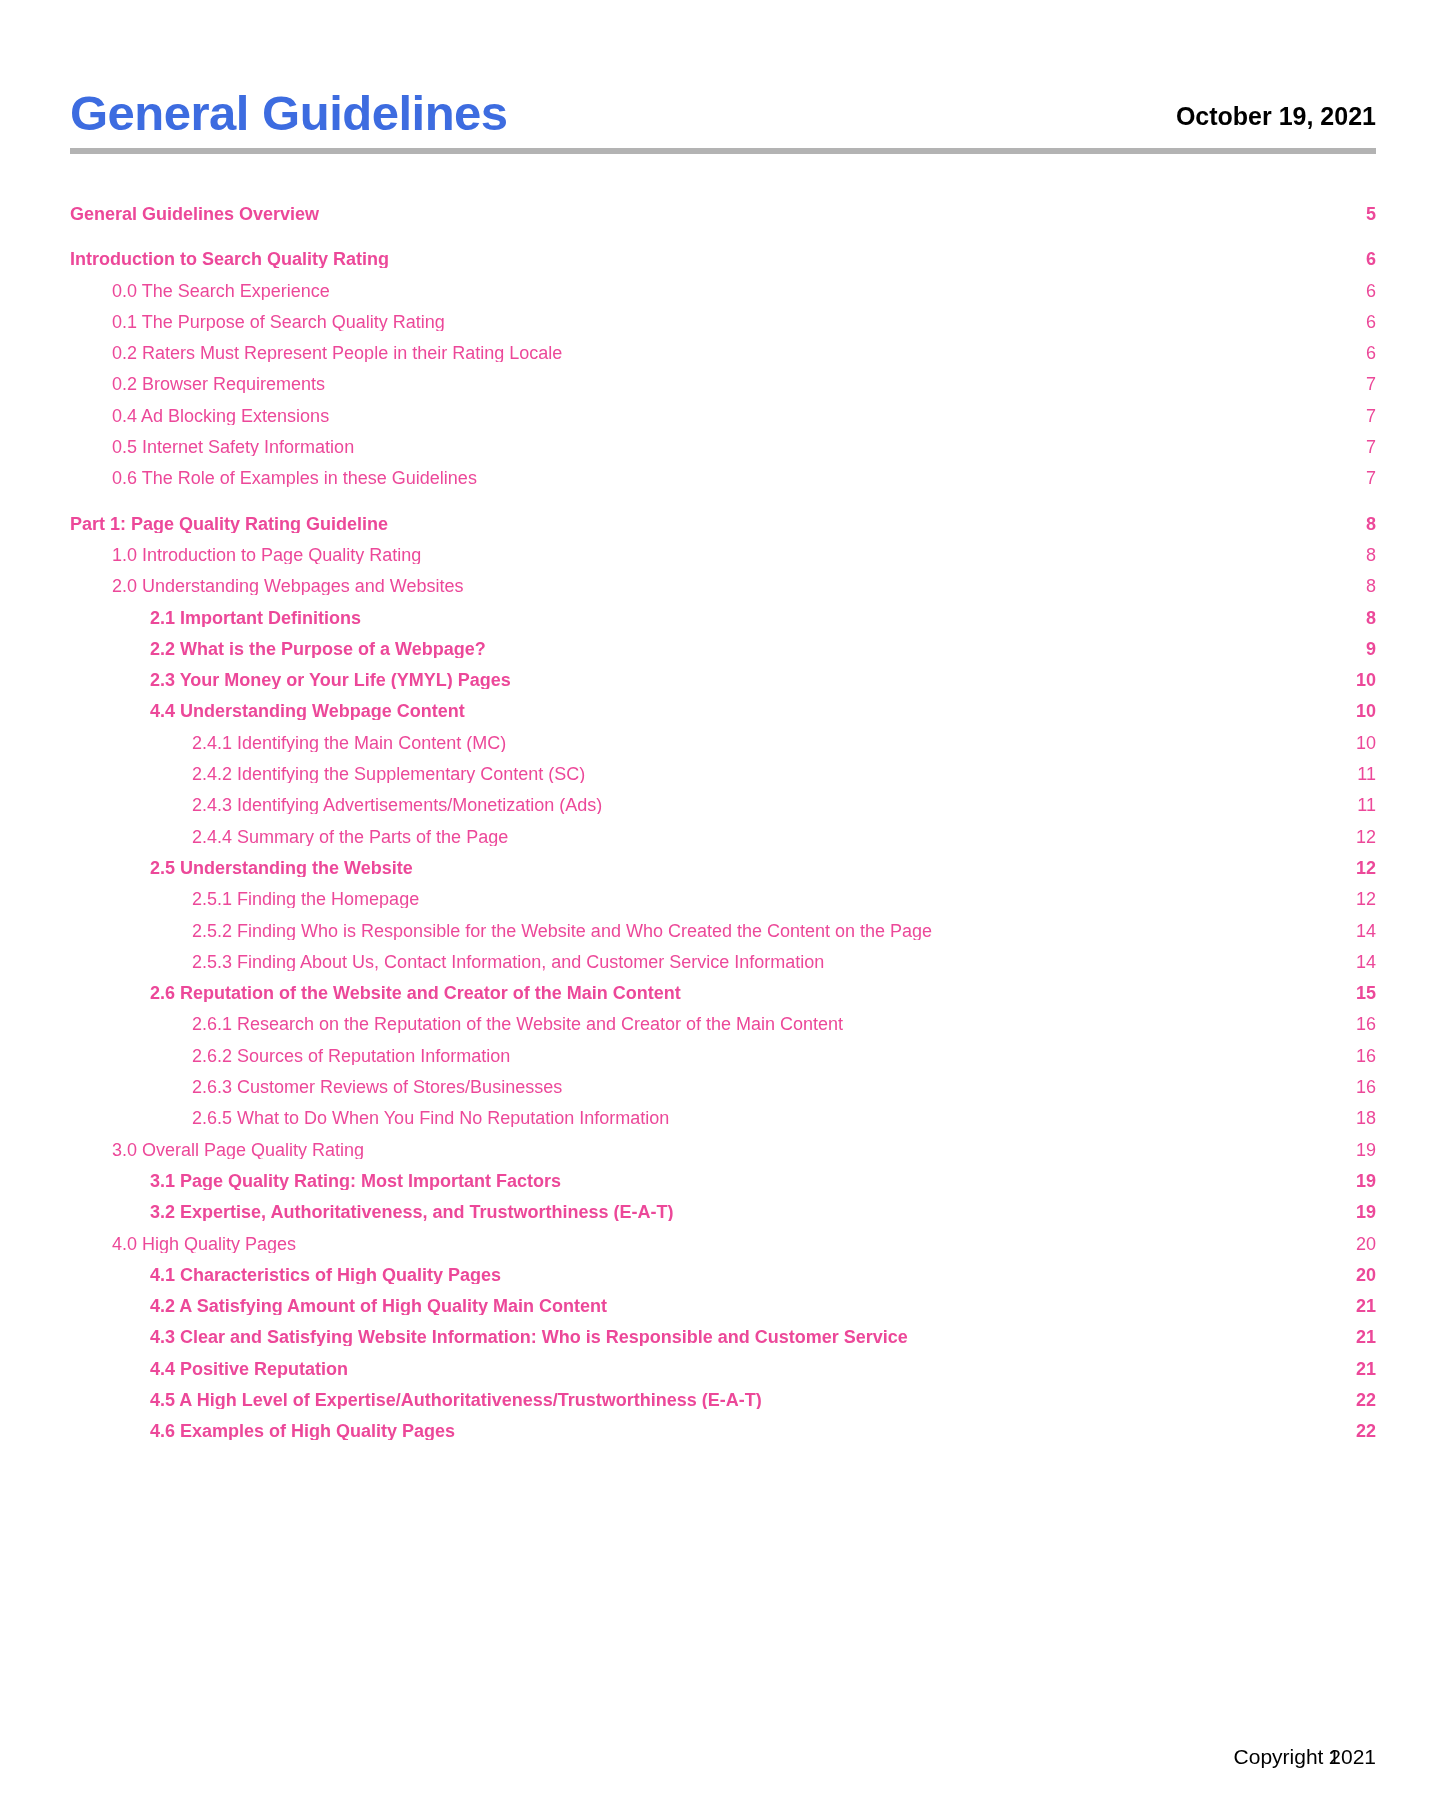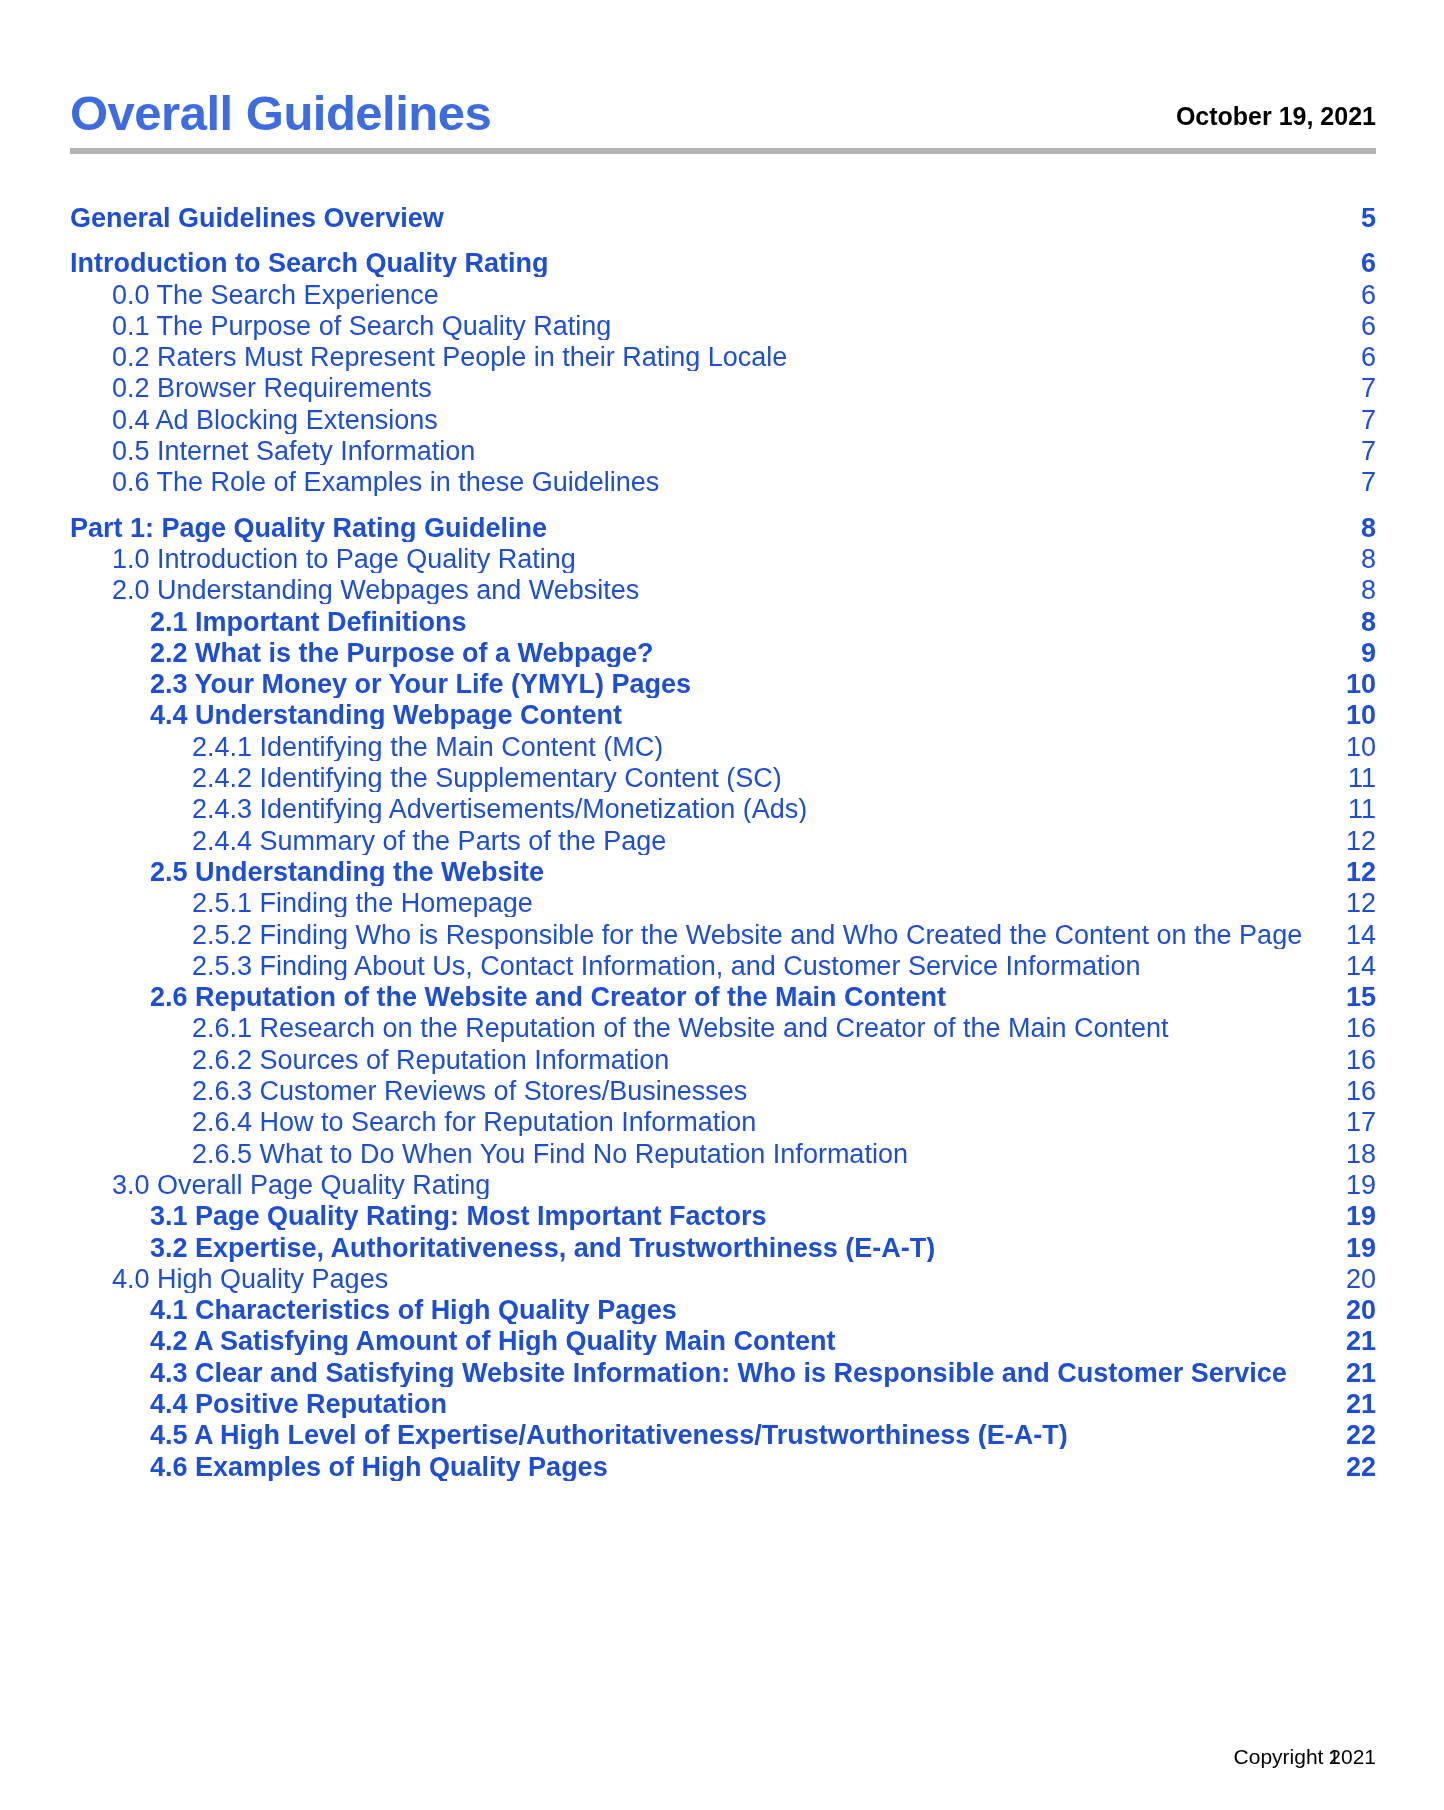--- a/index.html
+++ b/index.html
@@ -66,24 +66,24 @@
     top: 205px;
     width: 1306px;
   }
 
   .toc-entry {
     display: flex;
     align-items: baseline;
     justify-content: space-between;
     width: 100%;
     box-sizing: border-box;
-    font-size: 27px;
+    font-size: 18px;
     line-height: 1.0;
     height: 31.3px;
-    color: #1d4ed8;
+    color: #ec4899;
     white-space: nowrap;
   }
 
   .toc-entry .label {
     flex: 0 1 auto;
     overflow: hidden;
   }
   .toc-entry .pageno {
     flex: 0 0 auto;
     text-align: right;
@@ -122,21 +122,21 @@
     font-size: 21px;
     color: #000000;
   }
 </style>
 </head>
 <body>
 
 <div class="page">
 
   <div class="doc-header">
-    <div class="doc-title" style="color: rgb(61, 108, 224);">Overall Guidelines</div>
+    <div class="doc-title" style="color: rgb(61, 108, 224);">General Guidelines</div>
     <div class="doc-date">October 19, 2021</div>
   </div>
 
   <div class="header-rule" style="background: rgb(179, 179, 179);"></div>
 
   <div class="toc" id="toc-list">
       <div class="toc-entry lvl-0">
         <span class="label">General Guidelines Overview</span>
         <span class="pageno">5</span>
       </div>
@@ -242,24 +242,20 @@
       </div>
       <div class="toc-entry lvl-3">
         <span class="label">2.6.2 Sources of Reputation Information</span>
         <span class="pageno">16</span>
       </div>
       <div class="toc-entry lvl-3">
         <span class="label">2.6.3 Customer Reviews of Stores/Businesses</span>
         <span class="pageno">16</span>
       </div>
       <div class="toc-entry lvl-3">
-        <span class="label">2.6.4 How to Search for Reputation Information</span>
-        <span class="pageno">17</span>
-      </div>
-      <div class="toc-entry lvl-3">
         <span class="label">2.6.5 What to Do When You Find No Reputation Information</span>
         <span class="pageno">18</span>
       </div>
       <div class="toc-entry lvl-1">
         <span class="label">3.0 Overall Page Quality Rating</span>
         <span class="pageno">19</span>
       </div>
       <div class="toc-entry lvl-2">
         <span class="label">3.1 Page Quality Rating: Most Important Factors</span>
         <span class="pageno">19</span>

